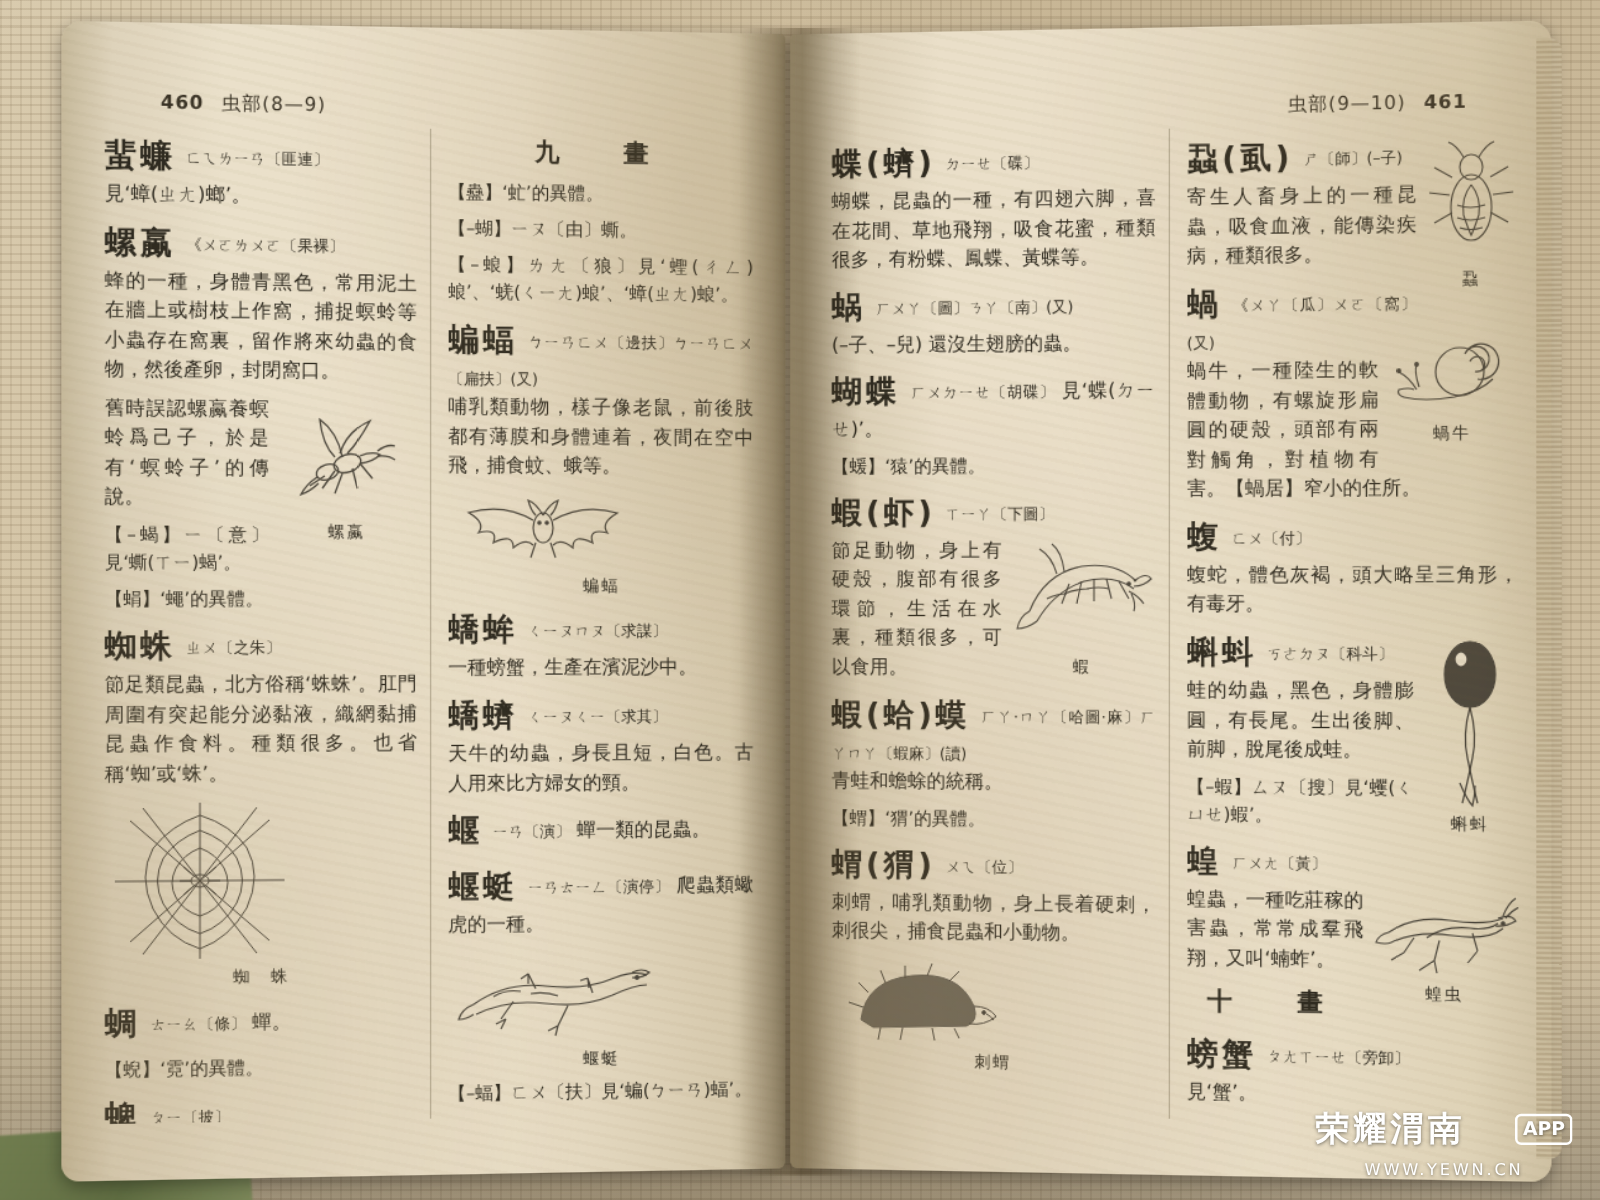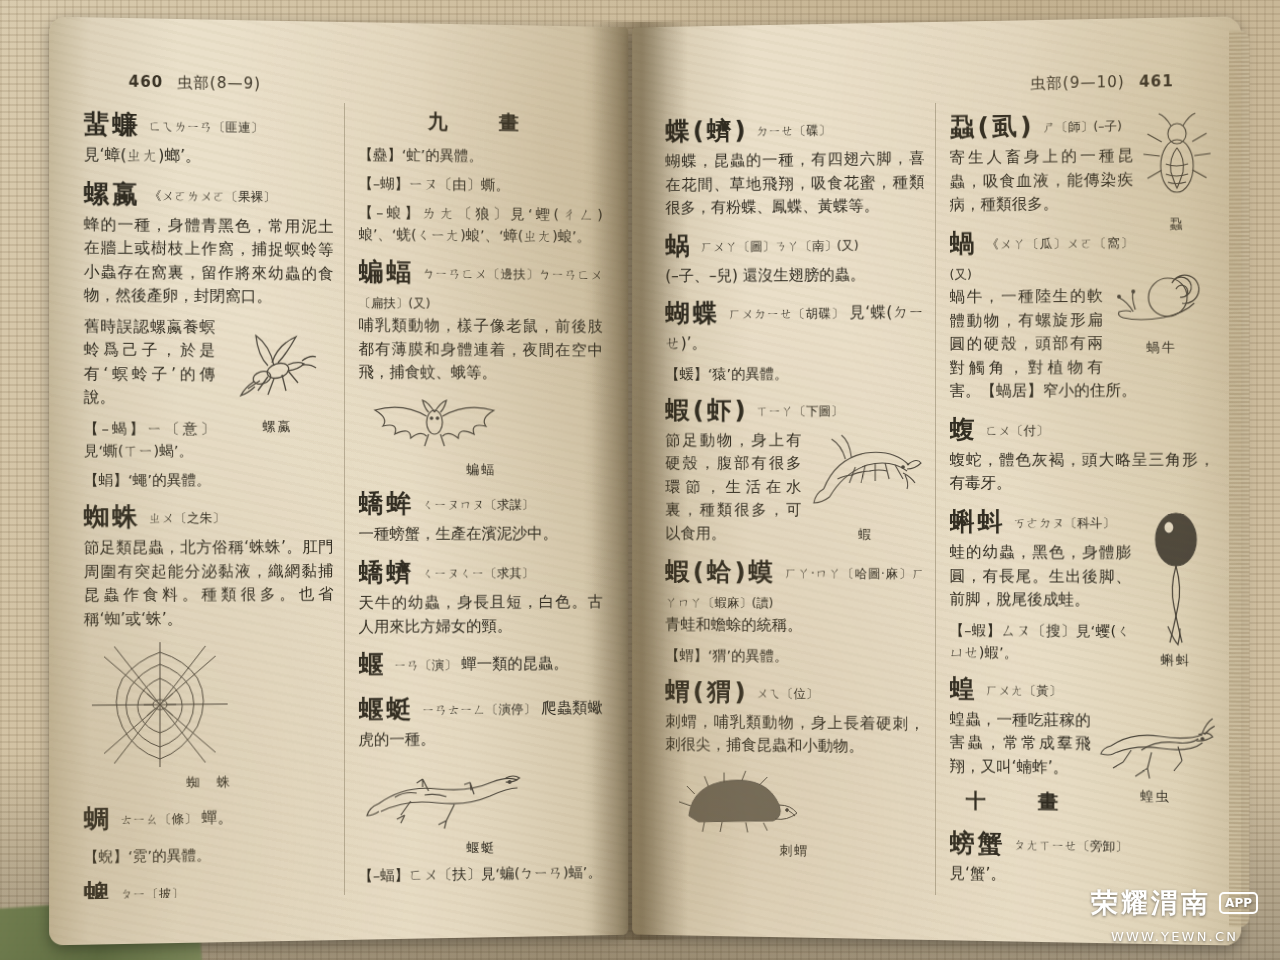--- a/index.html
+++ b/index.html
@@ -108,22 +108,22 @@
   .inkline{opacity:.82}
 
   
   .wm{
     position:absolute;right:22px;bottom:16px;text-align:center;color:#fff;
     text-shadow:0 1px 3px rgba(0,0,0,.5);
   }
   .wm .t1{font-size:27px;letter-spacing:3px;font-weight:bold;display:flex;align-items:center;gap:8px;justify-content:flex-end;}
   .wm .t2{font-size:13px;letter-spacing:2.2px;margin-top:8px;}
   .wm .appbox{
-    border:2px solid #fff;border-radius:5px;font-size:12px;
-    padding:3px 4px;line-height:1;letter-spacing:0;font-weight:bold;
+    border:2px solid #fff;border-radius:5px;font-size:15px;
+    padding:3px 4px;line-height:1;letter-spacing:0;font-weight:bold;margin-left:32px;
   }
 </style>
 </head>
 <body>
 
 <div id="photo"></div>
 <div class="cloth"></div>
 
 <div id="book">
 

